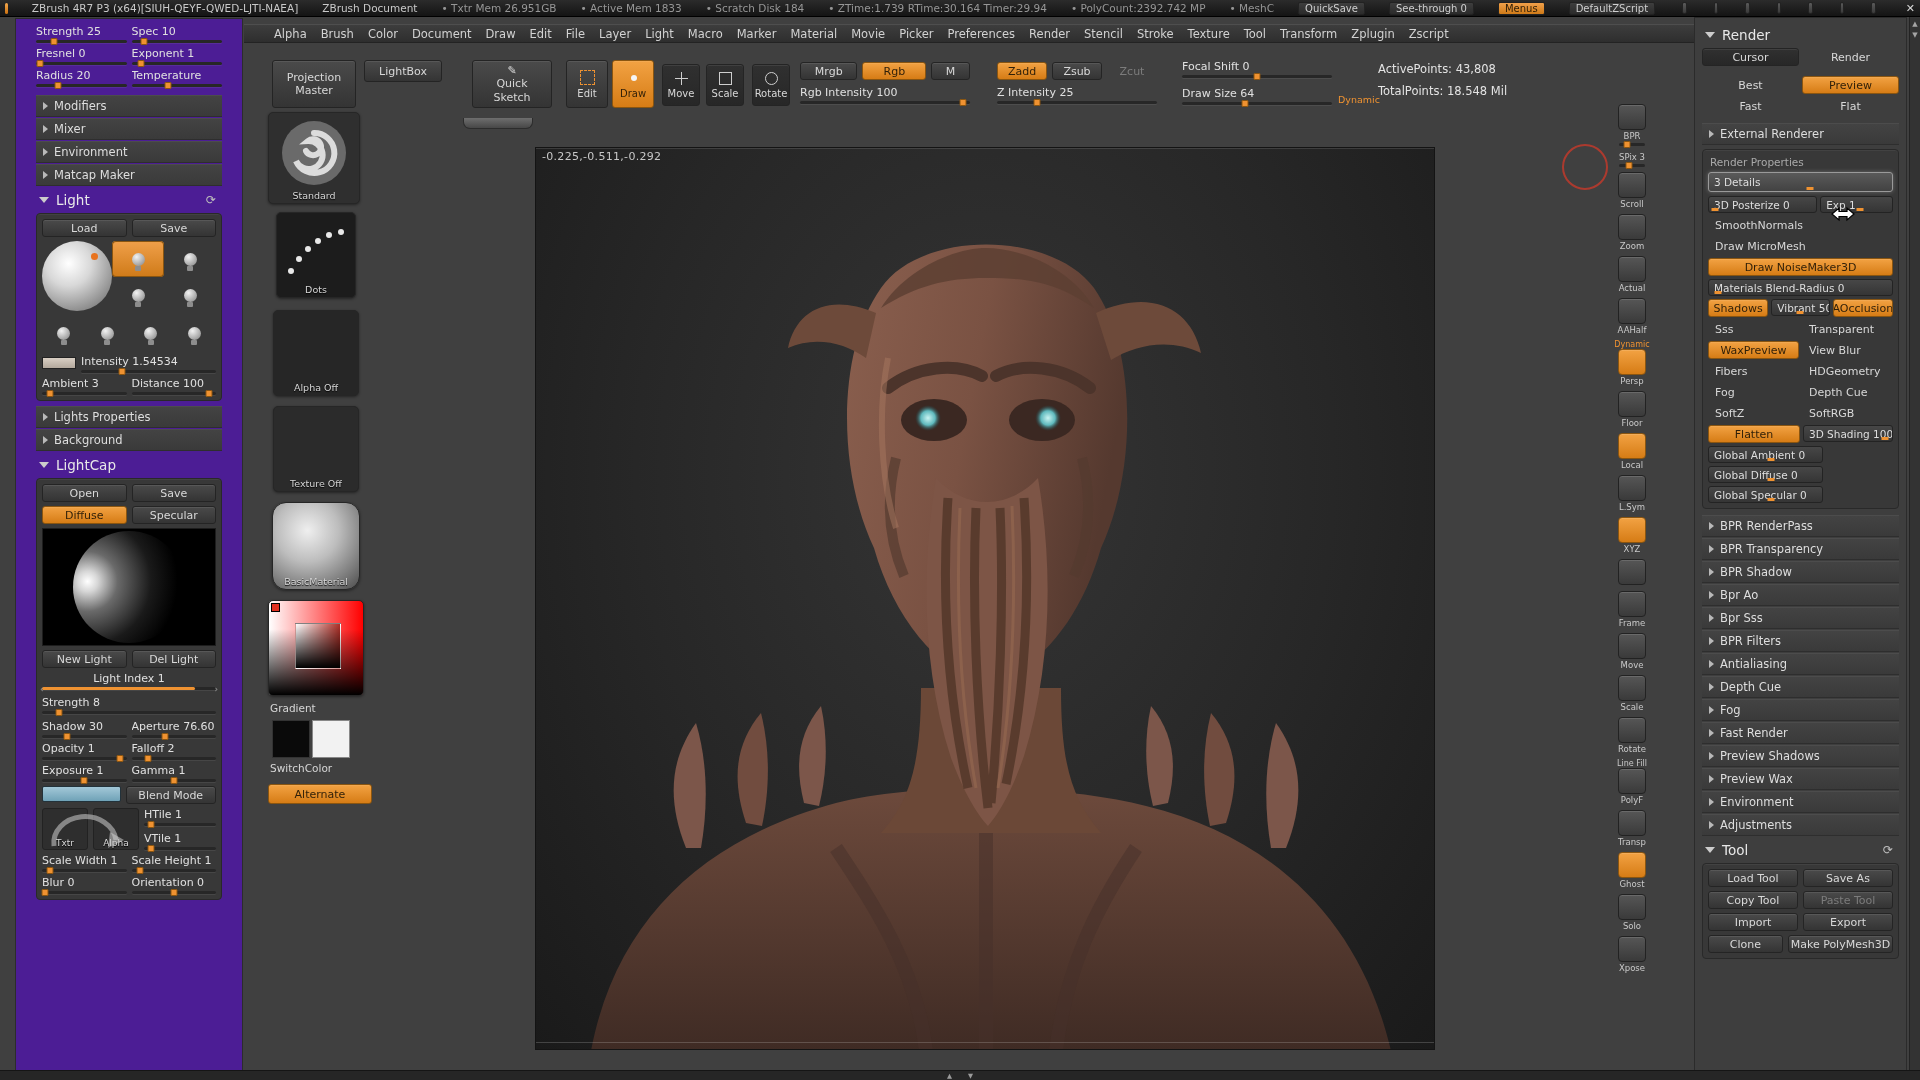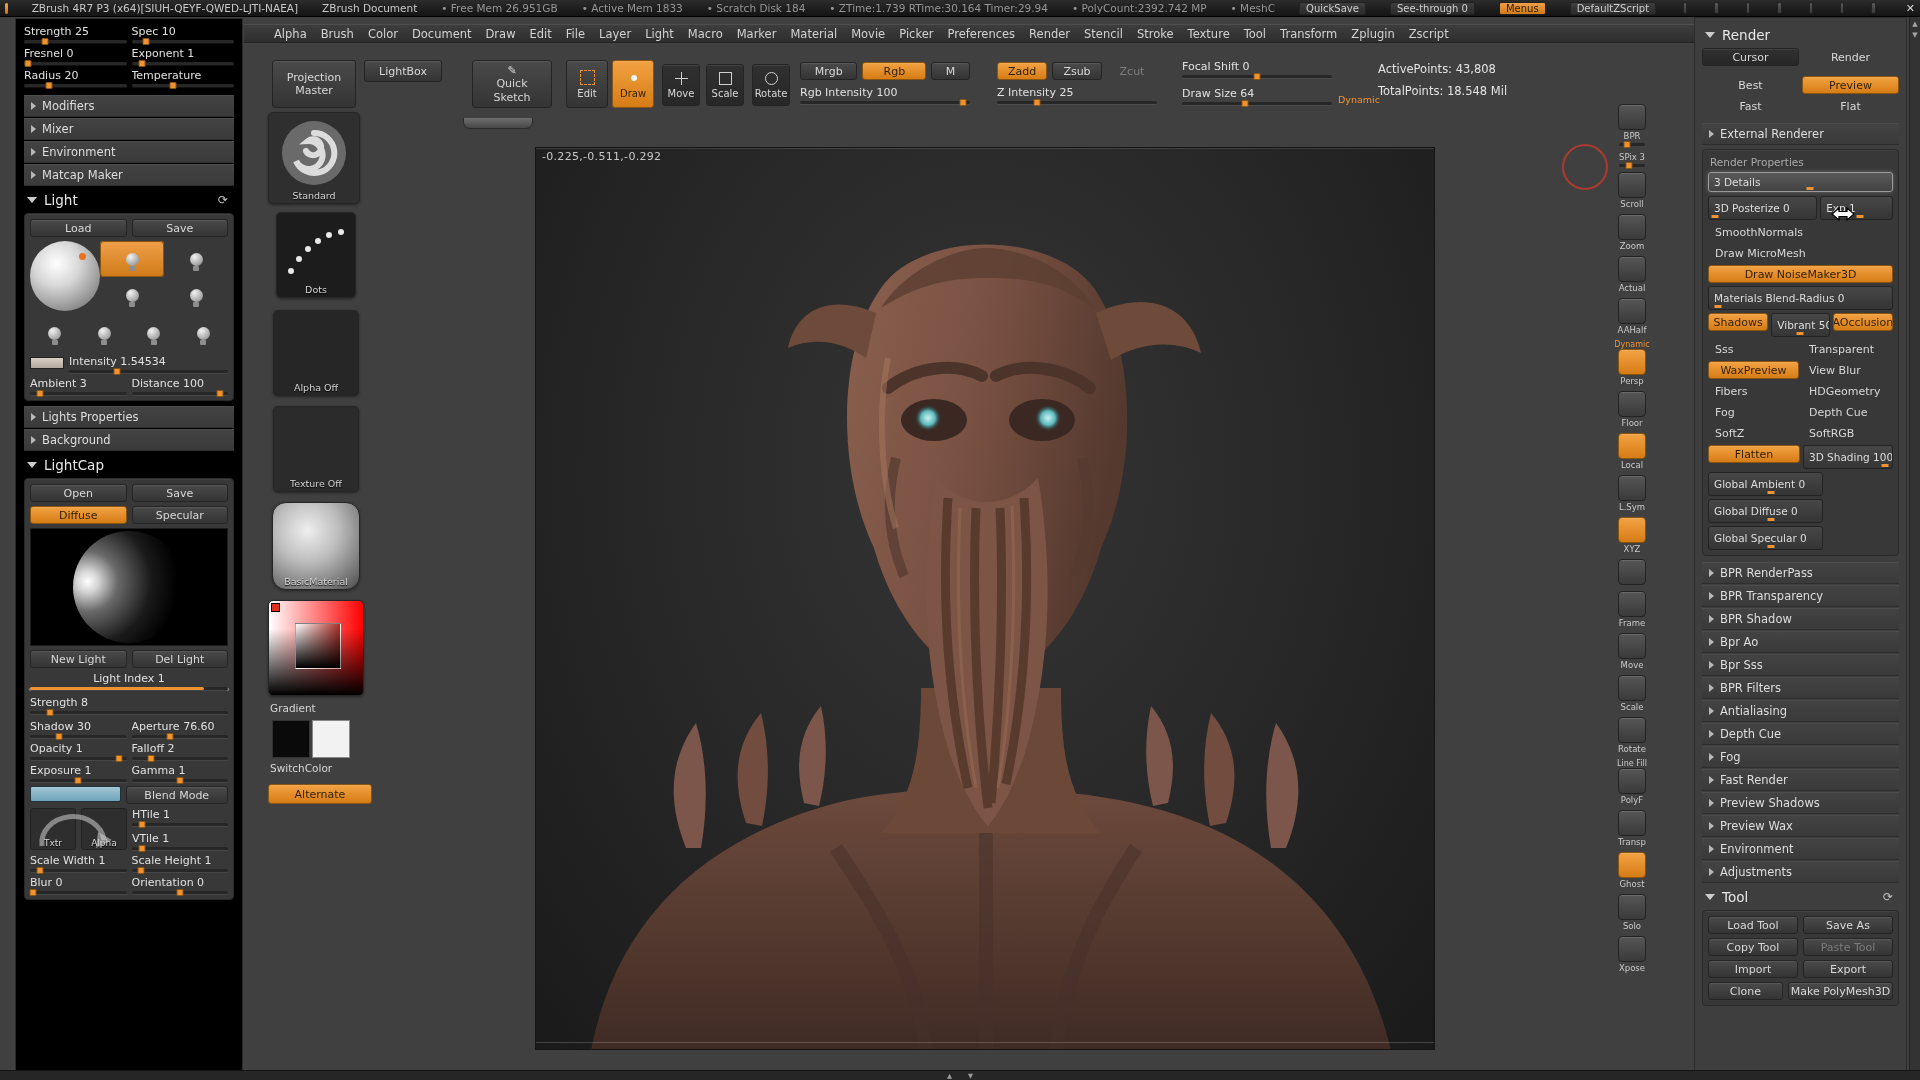--- a/index.html
+++ b/index.html
@@ -27,21 +27,21 @@
 
 .sl{position:relative;min-width:0;}
 .sl-l{font-size:11px;color:#e0e0e0;white-space:nowrap;overflow:hidden;}
 .sl-t{height:3px;background:#272727;border-radius:2px;position:relative;margin-top:2px;box-shadow:0 1px 0 rgba(255,255,255,.07);}
 .sl-th{position:absolute;top:-2px;width:7px;height:7px;background:#ef9231;border:1px solid #8a5510;border-radius:1px;transform:translateX(-50%);}
 .sl-fill{position:absolute;left:0;top:0;height:100%;background:#ef9231;border-radius:2px;}
 .sl-arr{position:absolute;top:-3px;font-size:9px;color:#9f9f9f;}
 
 
 .bsl{position:relative;display:flex;align-items:center;background:linear-gradient(#474747,#353535);border:1px solid #232323;
- border-radius:3px;height:24px;padding:0 5px;font-size:10.5px;color:#dedede;overflow:hidden;white-space:nowrap;}
+ border-radius:3px;height:17px;padding:0 5px;font-size:10.5px;color:#dedede;overflow:hidden;white-space:nowrap;}
 .bsl .nub{position:absolute;bottom:1px;width:7px;height:3px;background:#ef9231;transform:translateX(-50%);}
 .bsl.hl{border-color:#9a9a9a;background:linear-gradient(#5a5a5a,#424242);height:20px;box-shadow:0 0 4px rgba(255,255,255,.25);}
 
 
 #titlebar{position:absolute;top:0;left:0;width:1920px;height:17px;background:linear-gradient(#2b2b2b,#141414);
  display:flex;align-items:center;gap:24px;padding:0 5px;font-size:10.5px;color:#c9c9c9;white-space:nowrap;border-bottom:1px solid #000;}
 #titlebar .logo{width:11px;height:11px;border-radius:2px;background:linear-gradient(#f5a94f,#c96f10);}
 #titlebar .stat{color:#969696;}
 .tbtn{display:inline-flex;align-items:center;height:13px;padding:0 6px;border:1px solid #222;border-radius:2px;
  background:linear-gradient(#3e3e3e,#2b2b2b);font-size:10px;color:#cfcfcf;}
@@ -65,22 +65,22 @@
 .gSq{width:13px;height:13px;border:1px solid #cfcfcf;}
 .gCir{width:13px;height:13px;border:1px solid #cfcfcf;border-radius:50%;}
 .gMv{width:13px;height:13px;position:relative;}
 .gMv::before,.gMv::after{content:"";position:absolute;background:#cfcfcf;}
 .gMv::before{left:6px;top:0;width:1px;height:13px;}
 .gMv::after{top:6px;left:0;height:1px;width:13px;}
 .ptxt{font-size:11.5px;color:#e3e3e3;line-height:1.6;}
 .dynlbl{font-size:9.5px;color:#ef9231;}
 
 
-#leftpanel{position:absolute;left:15px;top:18px;width:228px;bottom:0;background:#000000;border:1px solid #2c2c2c;
- padding:6px 8px;overflow:hidden;}
+#leftpanel{position:absolute;left:15px;top:18px;width:228px;bottom:0;background:#4c1d95;border:1px solid #2c2c2c;
+ padding:6px 20px;overflow:hidden;}
 .lsphere{width:70px;height:70px;border-radius:50%;background:radial-gradient(circle at 38% 32%,#ffffff,#d8d8d8 35%,#979797 70%,#5e5e5e 100%);
  position:relative;flex:none;}
 .lsphere .ldot{position:absolute;right:14px;top:12px;width:7px;height:7px;border-radius:50%;background:#e8731f;}
 .bulbgrid2{display:grid;grid-template-columns:1fr 1fr;flex:1;}
 .bulbgrid4{display:grid;grid-template-columns:repeat(4,1fr);margin-top:2px;}
 .bslot{height:36px;border-radius:4px;display:flex;align-items:center;justify-content:center;}
 .bslot.on{background:linear-gradient(#f0a04a,#cf7a18);box-shadow:inset 0 0 0 1px #8a5510;}
 .bulb{width:13px;height:13px;border-radius:50%;background:radial-gradient(circle at 35% 30%,#f2f2f2,#9c9c9c 75%);position:relative;}
 .bulb::after{content:"";position:absolute;left:3.5px;bottom:-5px;width:6px;height:5px;background:#8d8d8d;border-radius:1px;}
 .lswatch{width:34px;height:12px;background:linear-gradient(#d9cfc4,#b3a89c);border:1px solid #222;flex:none;margin-top:2px;}
@@ -133,21 +133,21 @@
 #brushring{position:absolute;left:1562px;top:144px;width:46px;height:46px;border:2px solid #c0392b;border-radius:50%;opacity:.85;}
 #mcursor{position:absolute;left:1830px;top:205px;z-index:99;}
 </style>
 </head>
 <body>
 
 <div id="titlebar">
   <span class="logo"></span>
   <span>ZBrush 4R7 P3 (x64)[SIUH-QEYF-QWED-LJTI-NAEA]</span>
   <span>ZBrush Document</span>
-  <span class="stat">• Free Mem 26.951GB</span>
+  <span class="stat">• Txtr Mem 26.951GB</span>
   <span class="stat">• Active Mem 1833</span>
   <span class="stat">• Scratch Disk 184</span>
   <span class="stat">• ZTime:1.739  RTime:30.164  Timer:29.94</span>
   <span class="stat">• PolyCount:2392.742 MP</span>
   <span class="stat">• MeshC</span>
   <span class="tbtn" style="margin-left:auto">QuickSave</span>
   <span class="tbtn flatb">See-through 0</span>
   <span class="tbtn on">Menus</span>
   <span class="tbtn">DefaultZScript</span>
   <span class="tico"></span>

